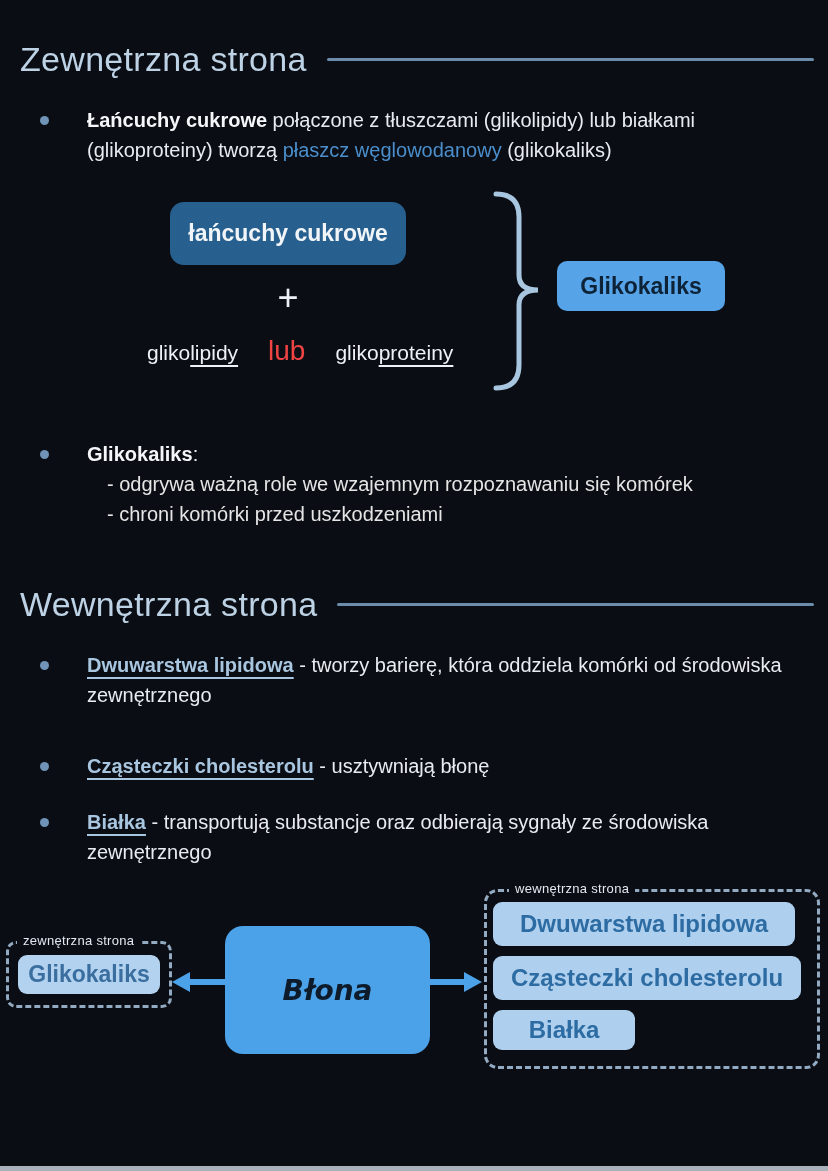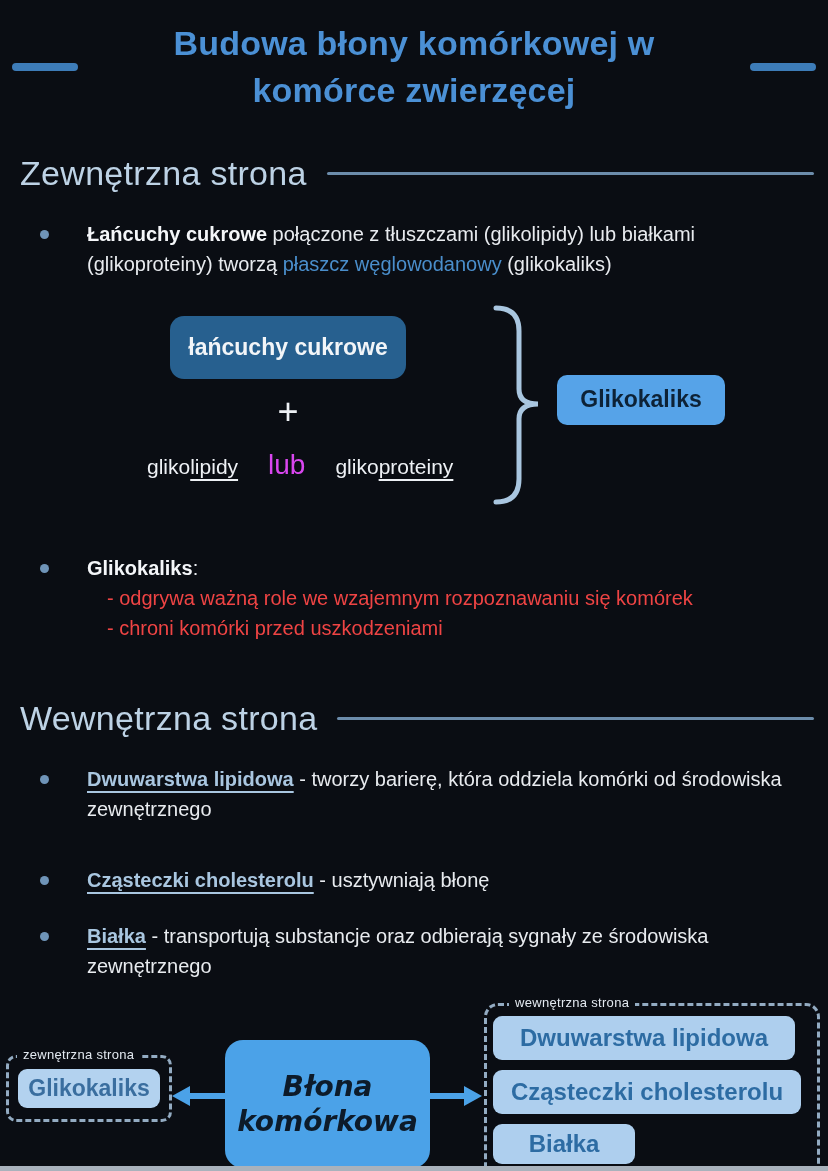--- a/index.html
+++ b/index.html
@@ -70,21 +70,21 @@
     width: 9px; height: 9px;
     border-radius: 50%;
     background: #6f94b8;
     margin-top: 11px;
     margin-right: 38px;
   }
   .bullet .btxt { color: #e8ebef; }
   .b-bold { font-weight: 700; color: #f4f6f9; }
   .b-accent { color: #4a8ecb; }
   .sub-items { margin-left: 20px; }
-  .sub-items div { color: #ef4444; }
+  .sub-items div { color: #e5e5e5; }
   .term-link {
     color: #a9c6e0;
     font-weight: 700;
     text-decoration: underline;
     text-decoration-thickness: 2px;
     text-underline-offset: 5px;
   }
   
   .diagram1 { position: relative; height: 222px; margin-top: 20px; }
   .chain-box {
@@ -103,21 +103,21 @@
   .terms-row {
     position: absolute; left: 104px; top: 150px;
     display: flex; align-items: baseline; gap: 30px;
     font-size: 21px; color: #eef1f5; margin-left: 43px;
   }
   .u-part {
     text-decoration: underline;
     text-decoration-thickness: 2px;
     text-underline-offset: 5px;
   }
-  .lub { color: #d946ef; font-size: 28px; text-align: right; }
+  .lub { color: #ef4444; font-size: 28px; text-align: right; }
   .brace-svg { position: absolute; left: 486px; top: 2px; }
   .result-box {
     position: absolute; left: 557px; top: 76px;
     width: 168px; height: 50px;
     background: #56a3e8;
     border-radius: 10px;
     color: #0d2236; font-size: 23px; font-weight: 700;
     display: flex; align-items: center; justify-content: center;
   }
   
@@ -169,28 +169,20 @@
     position: absolute; left: 0; bottom: 0;
     width: 100%; height: 5px;
     background: #a9b2bc;
   }
 </style>
 </head>
 <body>
 
 <div class="page">
 
-  <div class="title-wrap">
-    <div class="title-dash left"></div>
-    <div class="title-dash right"></div>
-    <h1 class="title">
-      <span>Budowa błony komórkowej w</span><br>
-      <span>komórce zwierzęcej</span>
-    </h1>
-  </div>
 
   <div class="section-heading sh1">
     <span class="ht">Zewnętrzna strona</span>
     <span class="hline"></span>
   </div>
 
   <div class="bullet">
     <span class="dot"></span>
     <span class="btxt"><span class="b-bold">Łańcuchy cukrowe</span><span> połączone z tłuszczami (glikolipidy) lub białkami (glikoproteiny) tworzą </span><span class="b-accent">płaszcz węglowodanowy</span><span> (glikokaliks)</span></span>
   </div>
@@ -247,21 +239,20 @@
       <div class="pill glik-pill">Glikokaliks</div>
     </div>
 
     <svg class="arrow-svg arr-left" width="56" height="22" viewBox="0 0 56 22">
       <line x1="54" y1="11" x2="16" y2="11" stroke="#4ba2e8" stroke-width="6"></line>
       <polygon points="18,1 0,11 18,21" fill="#4ba2e8"></polygon>
     </svg>
 
     <div class="center-box">
       <span>Błona</span>
-      <span>komórkowa</span>
     </div>
 
     <svg class="arrow-svg arr-right" width="54" height="22" viewBox="0 0 54 22">
       <line x1="0" y1="11" x2="38" y2="11" stroke="#4ba2e8" stroke-width="6"></line>
       <polygon points="36,1 54,11 36,21" fill="#4ba2e8"></polygon>
     </svg>
 
     <div class="dashed-group dg-right">
       <span class="dg-label">wewnętrzna strona</span>
       <div class="pill rp1">Dwuwarstwa lipidowa</div>

